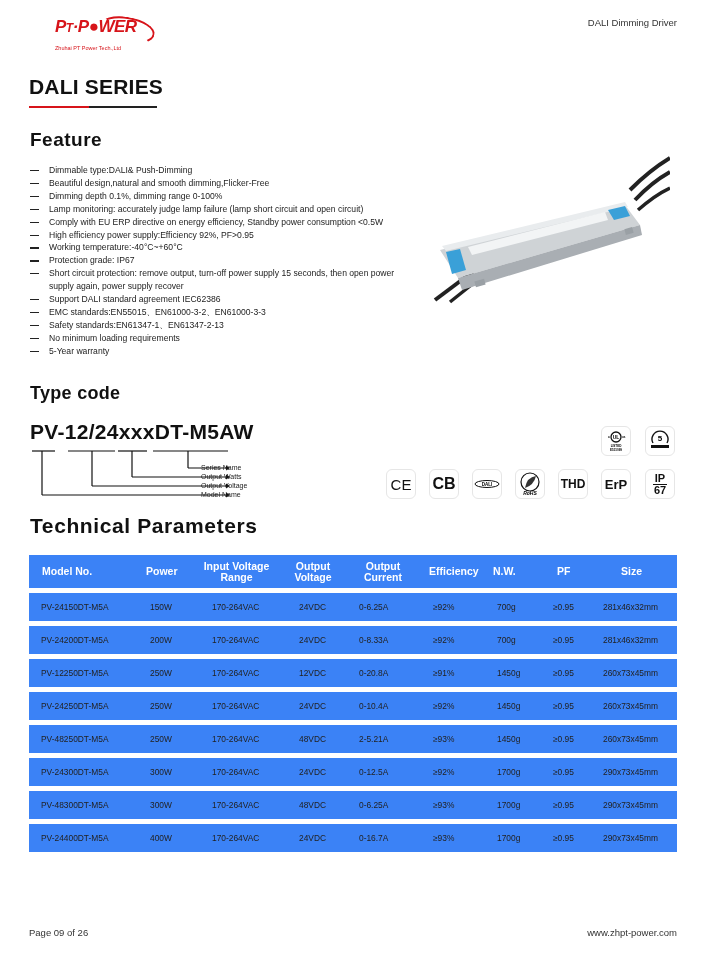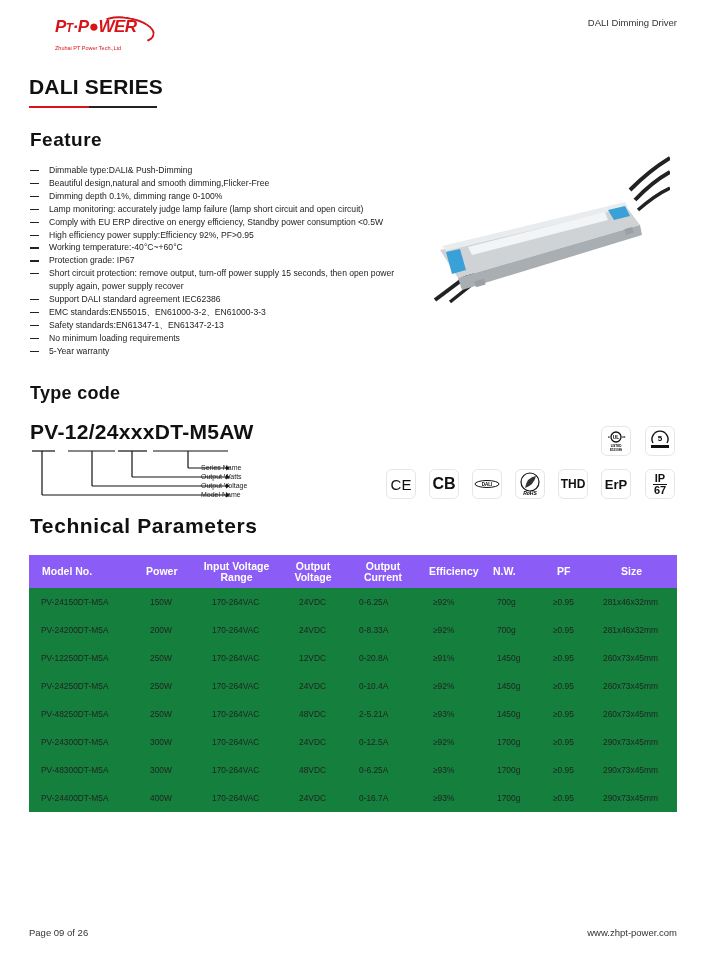--- a/index.html
+++ b/index.html
@@ -30,22 +30,22 @@
   .product { position: absolute; left: 430px; top: 150px; width: 240px; height: 160px; }
 
   .type-code { position: absolute; left: 30px; top: 420px; font-size: 21px; font-weight: bold; color: #111; letter-spacing: 0.3px; }
   .tc-diagram { position: absolute; left: 30px; top: 448px; width: 270px; height: 55px; }
   .tc-label { position: absolute; left: 201px; font-size: 7px; color: #222; white-space: nowrap; }
 
   .cert { position: absolute; width: 30px; height: 30px; border: 1px solid #e6e6e6; border-radius: 6px; background: #fff; display: flex; align-items: center; justify-content: center; font-weight: bold; color: #111; }
   .cert-txt { font-size: 14px; }
 
   .table { position: absolute; left: 29px; top: 555px; width: 648px; }
-  .thead { height: 33px; background: #8b5cf6; display: flex; align-items: center; color: #fff; font-weight: bold; font-size: 10.5px; }
-  .row { height: 28px; background: #15803d; display: flex; align-items: center; font-size: 8.4px; color: #222; }
+  .thead { height: 33px; background: #3b82f6; display: flex; align-items: center; color: #fff; font-weight: bold; font-size: 10.5px; }
+  .row { height: 28px; margin-top: 5px; background: #3b82f6; display: flex; align-items: center; font-size: 8.4px; color: #222; }
   .cell { flex: none; }
   .c1 { width: 105px; padding-left: 12px; }
   .c2 { width: 60px; padding-left: 16px; }
   .c3 { width: 85px; padding-left: 18px; }
   .c4 { width: 68px; padding-left: 20px; }
   .c5 { width: 72px; padding-left: 12px; }
   .c6 { width: 70px; padding-left: 14px; }
   .c7 { width: 56px; padding-left: 8px; }
   .c8 { width: 52px; padding-left: 8px; }
   .c9 { width: 80px; padding-left: 6px; }

